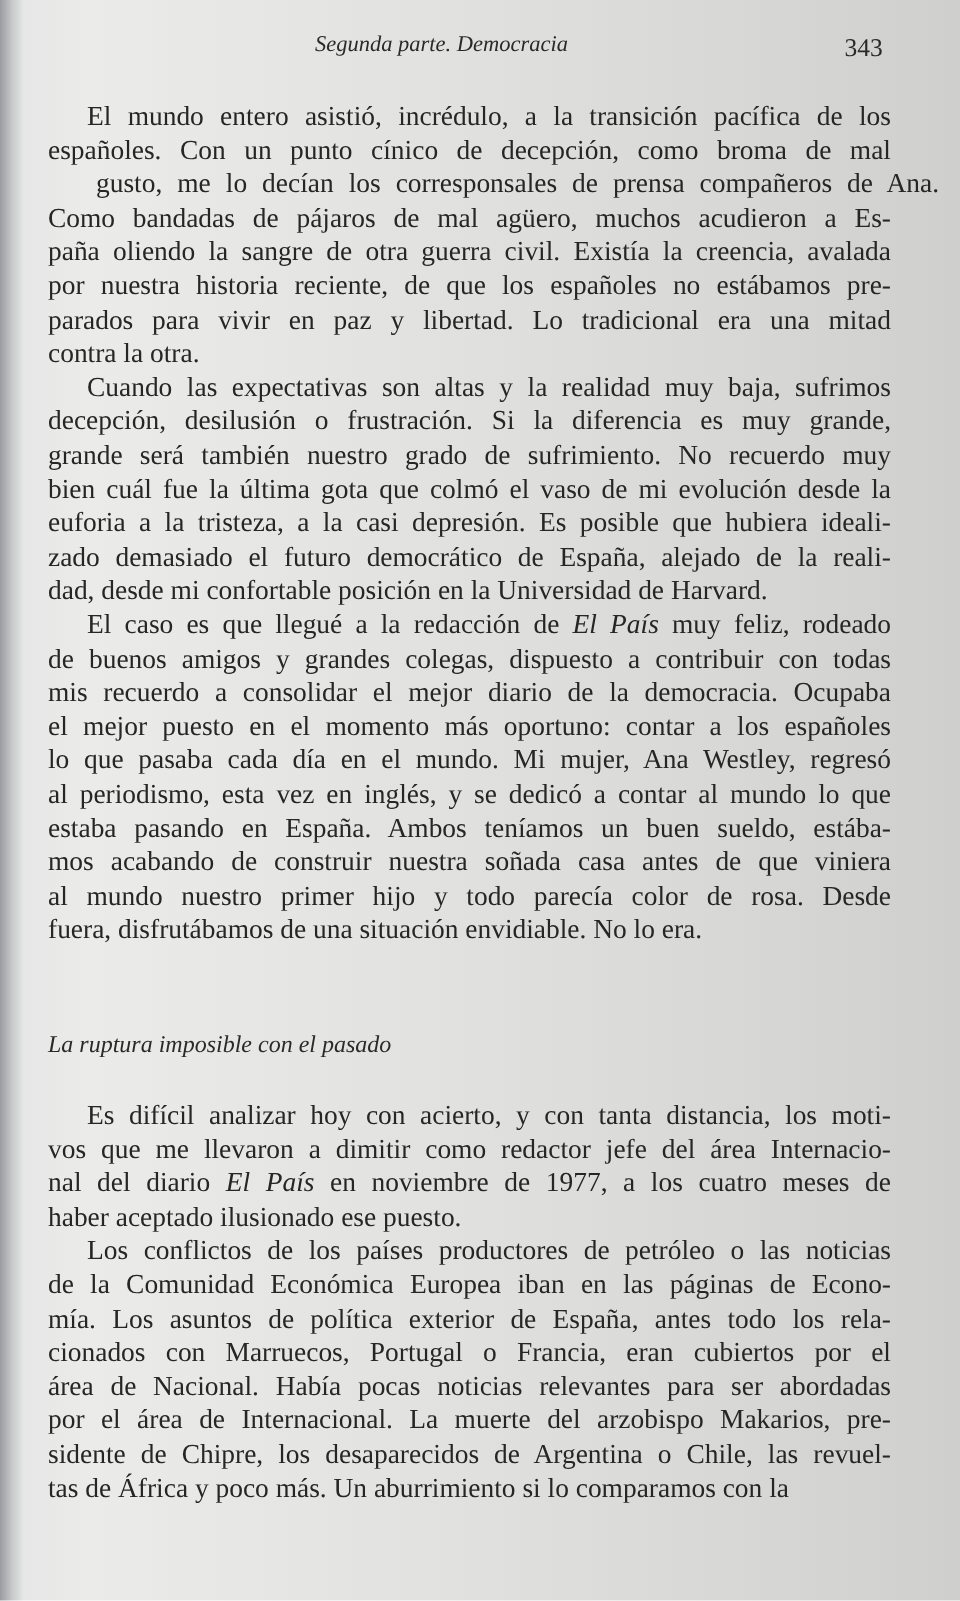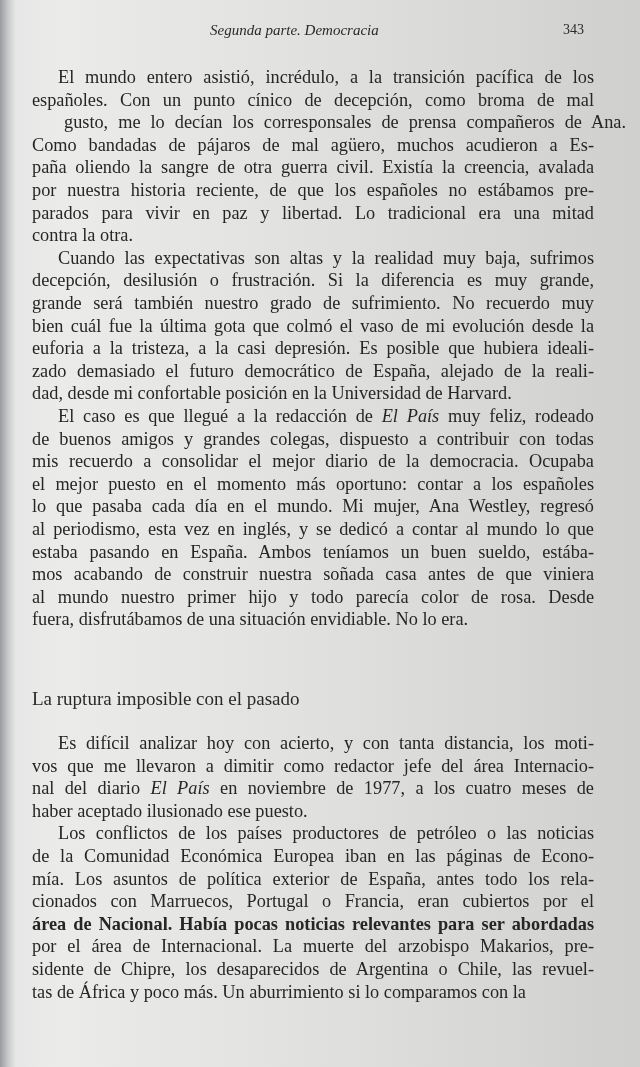--- a/index.html
+++ b/index.html
@@ -13,32 +13,32 @@
   .page { position: absolute; left: 0; top: 0; width: 640px; height: 756px; }
   .running-head {
     position: absolute; top: 22px; left: 0; width: 640px; height: 24px;
   }
   .running-title {
     position: absolute; left: 210px; top: 0;
     font-style: italic; font-size: 15px; color: #2a2a28;
   }
   .page-number {
     position: absolute; left: 563px; top: 0;
-    font-size: 14px; color: #2a2a28;
+    font-size: 17px; color: #2a2a28;
   }
   .line {
     position: absolute; left: 32px; width: 562px;
     font-size: 18.3px; line-height: 22px; white-space: nowrap;
     text-align: justify; text-align-last: justify;
   }
   .line.last { text-align-last: left; }
   .line.indent { padding-left: 26px; width: 536px; }
   .heading {
     position: absolute; left: 32px; top: 688px;
-    font-size: 19px; color: #2a2a28; white-space: nowrap;
+    font-style: italic; font-size: 16px; color: #2a2a28; white-space: nowrap;
   }
   i { font-style: italic; }
 </style>
 </head>
 <body>
 
 <div class="page">
   <div class="running-head">
     <span class="running-title">Segunda parte. Democracia</span>
     <span class="page-number">343</span>
@@ -74,18 +74,18 @@
   <div class="heading">La ruptura imposible con el pasado</div>
   <div id="sec2">
       <div class="line indent" style="top: 732px;">Es difícil analizar hoy con acierto, y con tanta distancia, los moti-</div>
       <div class="line" style="top: 754.6px;">vos que me llevaron a dimitir como redactor jefe del área Internacio-</div>
       <div class="line" style="top: 777.2px;">nal del diario <i>El País</i> en noviembre de 1977, a los cuatro meses de</div>
       <div class="line last" style="top: 799.8px;">haber aceptado ilusionado ese puesto.</div>
       <div class="line indent" style="top: 822.4px;">Los conflictos de los países productores de petróleo o las noticias</div>
       <div class="line" style="top: 845px;">de la Comunidad Económica Europea iban en las páginas de Econo-</div>
       <div class="line" style="top: 867.6px;">mía. Los asuntos de política exterior de España, antes todo los rela-</div>
       <div class="line" style="top: 890.2px;">cionados con Marruecos, Portugal o Francia, eran cubiertos por el</div>
-      <div class="line" style="top: 912.8px; font-weight: bold;">área de Nacional. Había pocas noticias relevantes para ser abordadas</div>
+      <div class="line" style="top: 912.8px;">área de Nacional. Había pocas noticias relevantes para ser abordadas</div>
       <div class="line" style="top: 935.4px;">por el área de Internacional. La muerte del arzobispo Makarios, pre-</div>
       <div class="line" style="top: 958px;">sidente de Chipre, los desaparecidos de Argentina o Chile, las revuel-</div>
       <div class="line last" style="top: 980.6px;">tas de África y poco más. Un aburrimiento si lo comparamos con la</div>
     </div>
 </div>
 
 </body></html>

